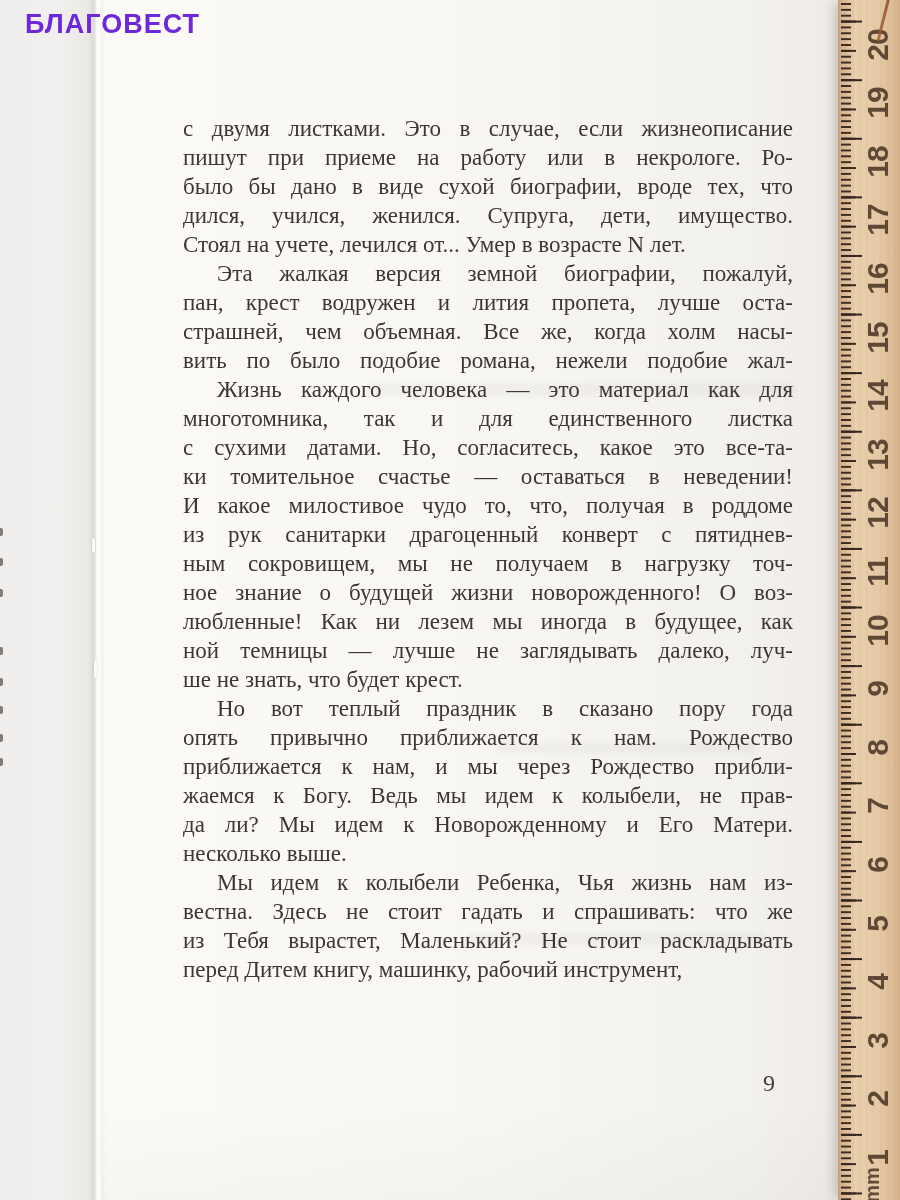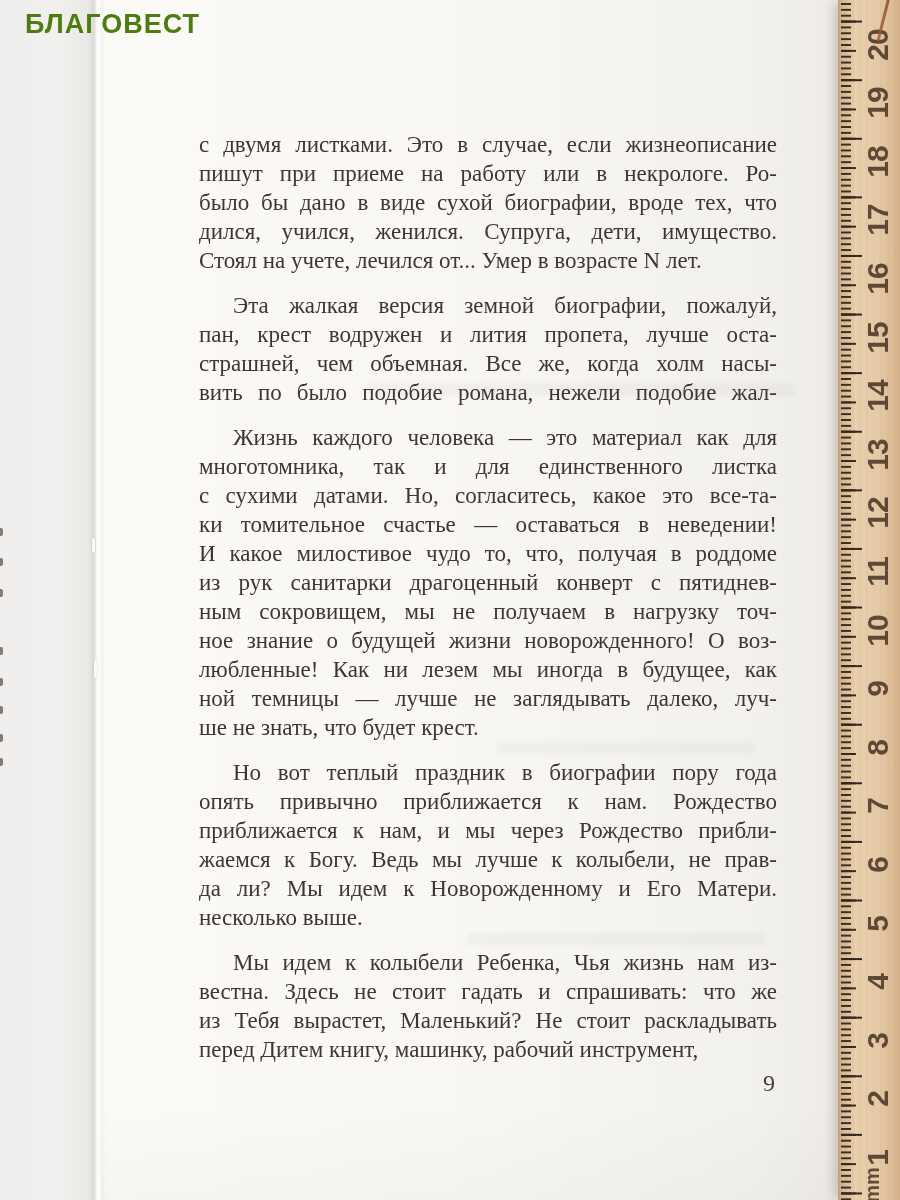--- a/index.html
+++ b/index.html
@@ -36,29 +36,29 @@
     position:absolute;left:96px;top:0;right:0;height:1200px;
     background:
       linear-gradient(to bottom,rgba(0,0,0,0) 92%,rgba(0,0,0,0.02) 100%),
       linear-gradient(to right,#fbfaf7 0,#f8f7f4 45%,#f3f1ed 82%,#eae7e2 100%);
   }
   .ghost{position:absolute;background:rgba(110,105,98,0.055);border-radius:6px;filter:blur(2px);}
 
   .watermark{
     position:absolute;left:25px;top:9px;
     font-family:"Liberation Sans",sans-serif;font-weight:700;
-    font-size:27px;letter-spacing:1px;color:#4d7c0f;
+    font-size:27px;letter-spacing:1px;color:#6d28d9;
     text-shadow:0 0 1px rgba(255,255,255,0.6);
   }
 
   .text-block{
     position:absolute;left:183px;top:114px;width:610px;
     font-size:23px;line-height:29px;color:#3c3733;
   }
-  .para{margin:16px;}
+  .para{margin:0;}
   .line{
     text-align:justify;text-align-last:justify;
     height:29px;overflow:hidden;white-space:normal;
   }
   .line.last{text-align-last:left;}
   .para.indent .line:first-child{text-indent:34px;}
 
   .page-num{
     position:absolute;left:583px;top:1070px;width:192px;
     text-align:right;font-size:24px;color:#433e3a;
@@ -157,24 +157,24 @@
         <div class="line">ки томительное счастье — оставаться в неведении!</div>
         <div class="line">И какое милостивое чудо то, что, получая в роддоме</div>
         <div class="line">из рук санитарки драгоценный конверт с пятиднев-</div>
         <div class="line">ным сокровищем, мы не получаем в нагрузку точ-</div>
         <div class="line">ное знание о будущей жизни новорожденного! О воз-</div>
         <div class="line">любленные! Как ни лезем мы иногда в будущее, как</div>
         <div class="line">ной темницы — лучше не заглядывать далеко, луч-</div>
         <div class="line last">ше не знать, что будет крест.</div>
       </div>
       <div class="para indent">
-        <div class="line">Но вот теплый праздник в биографии пору года</div>
+        <div class="line">Но вот теплый праздник в сказано пору года</div>
         <div class="line">опять привычно приближается к нам. Рождество</div>
         <div class="line">приближается к нам, и мы через Рождество прибли-</div>
-        <div class="line">жаемся к Богу. Ведь мы лучше к колыбели, не прав-</div>
+        <div class="line">жаемся к Богу. Ведь мы идем к колыбели, не прав-</div>
         <div class="line">да ли? Мы идем к Новорожденному и Его Матери.</div>
         <div class="line last">несколько выше.</div>
       </div>
       <div class="para indent">
         <div class="line">Мы идем к колыбели Ребенка, Чья жизнь нам из-</div>
         <div class="line">вестна. Здесь не стоит гадать и спрашивать: что же</div>
         <div class="line">из Тебя вырастет, Маленький? Не стоит раскладывать</div>
         <div class="line last">перед Дитем книгу, машинку, рабочий инструмент,</div>
       </div>
     </div>

